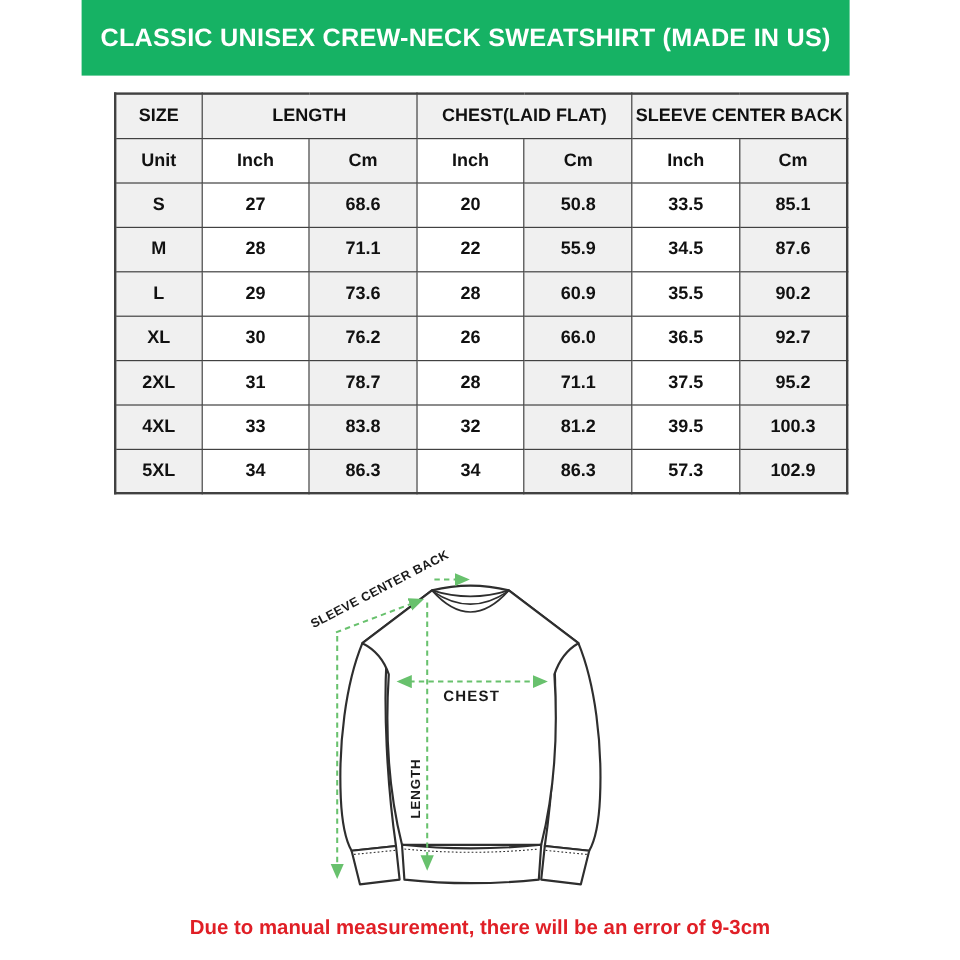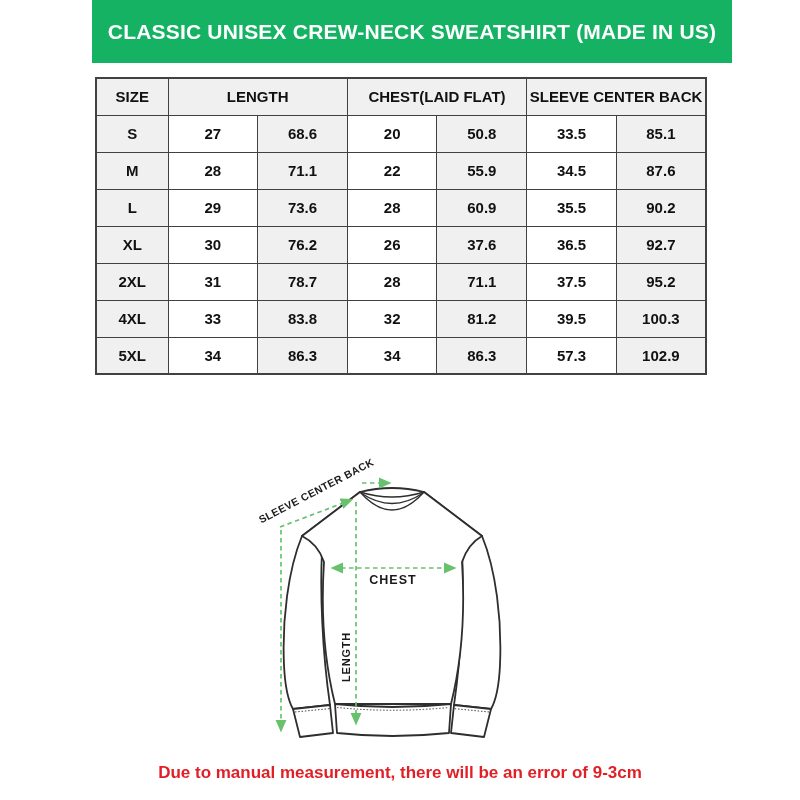--- a/index.html
+++ b/index.html
@@ -11,21 +11,21 @@
     --note-red:#e01f26;
     --dash-green:#68c16d;
     --outline-dark:#2e2e2e;
   }
   *{box-sizing:border-box;margin:0;padding:0;}
   html,body{width:800px;height:800px;background:#ffffff;
     font-family:"Liberation Sans","DejaVu Sans",sans-serif;}
   .page{position:relative;width:800px;height:800px;background:#ffffff;overflow:hidden;}
 
   .banner{
-    position:absolute;left:92px;top:0;width:640px;height:63px;
+    position:absolute;left:68px;top:0;width:640px;height:63px;
     background:var(--accent-green);
     display:flex;align-items:center;justify-content:center;
   }
   .banner-title{
     color:var(--banner-text);font-size:21px;font-weight:bold;
     letter-spacing:.2px;white-space:nowrap;
   }
 
   table.size-chart{
     position:absolute;left:95px;top:77px;width:610px;
@@ -76,20 +76,29 @@
         <col class="w-val">
     </colgroup>
     <tbody>
       <tr>
         <th class="bg-gray">SIZE</th>
         <th class="bg-gray" colspan="2">LENGTH</th>
         <th class="bg-gray" colspan="2">CHEST(LAID FLAT)</th>
         <th class="bg-gray" colspan="2">SLEEVE CENTER BACK</th>
       </tr>
       <tr>
+        <th class="bg-gray">Unit</th>
+        <th class="bg-white">Inch</th>
+        <th class="bg-gray">Cm</th>
+        <th class="bg-white">Inch</th>
+        <th class="bg-gray">Cm</th>
+        <th class="bg-white">Inch</th>
+        <th class="bg-gray">Cm</th>
+      </tr>
+      <tr>
         <th class="bg-gray">S</th>
         <td class="bg-white">27</td>
         <td class="bg-gray">68.6</td>
         <td class="bg-white">20</td>
         <td class="bg-gray">50.8</td>
         <td class="bg-white">33.5</td>
         <td class="bg-gray">85.1</td>
       </tr>
       <tr>
         <th class="bg-gray">M</th>
@@ -107,21 +116,21 @@
         <td class="bg-white">28</td>
         <td class="bg-gray">60.9</td>
         <td class="bg-white">35.5</td>
         <td class="bg-gray">90.2</td>
       </tr>
       <tr>
         <th class="bg-gray">XL</th>
         <td class="bg-white">30</td>
         <td class="bg-gray">76.2</td>
         <td class="bg-white">26</td>
-        <td class="bg-gray">37.6</td>
+        <td class="bg-gray">66.0</td>
         <td class="bg-white">36.5</td>
         <td class="bg-gray">92.7</td>
       </tr>
       <tr>
         <th class="bg-gray">2XL</th>
         <td class="bg-white">31</td>
         <td class="bg-gray">78.7</td>
         <td class="bg-white">28</td>
         <td class="bg-gray">71.1</td>
         <td class="bg-white">37.5</td>

